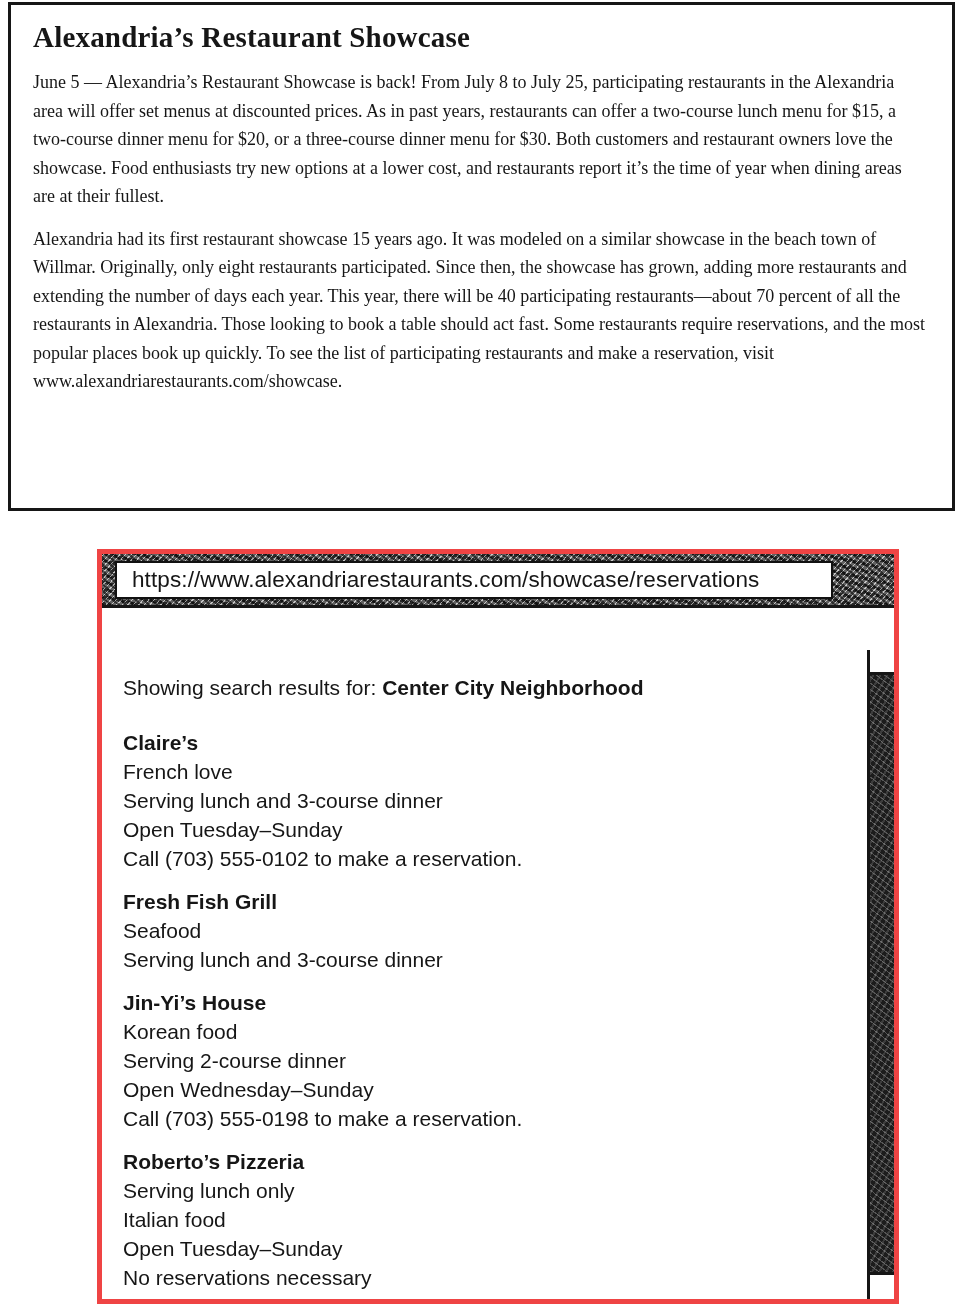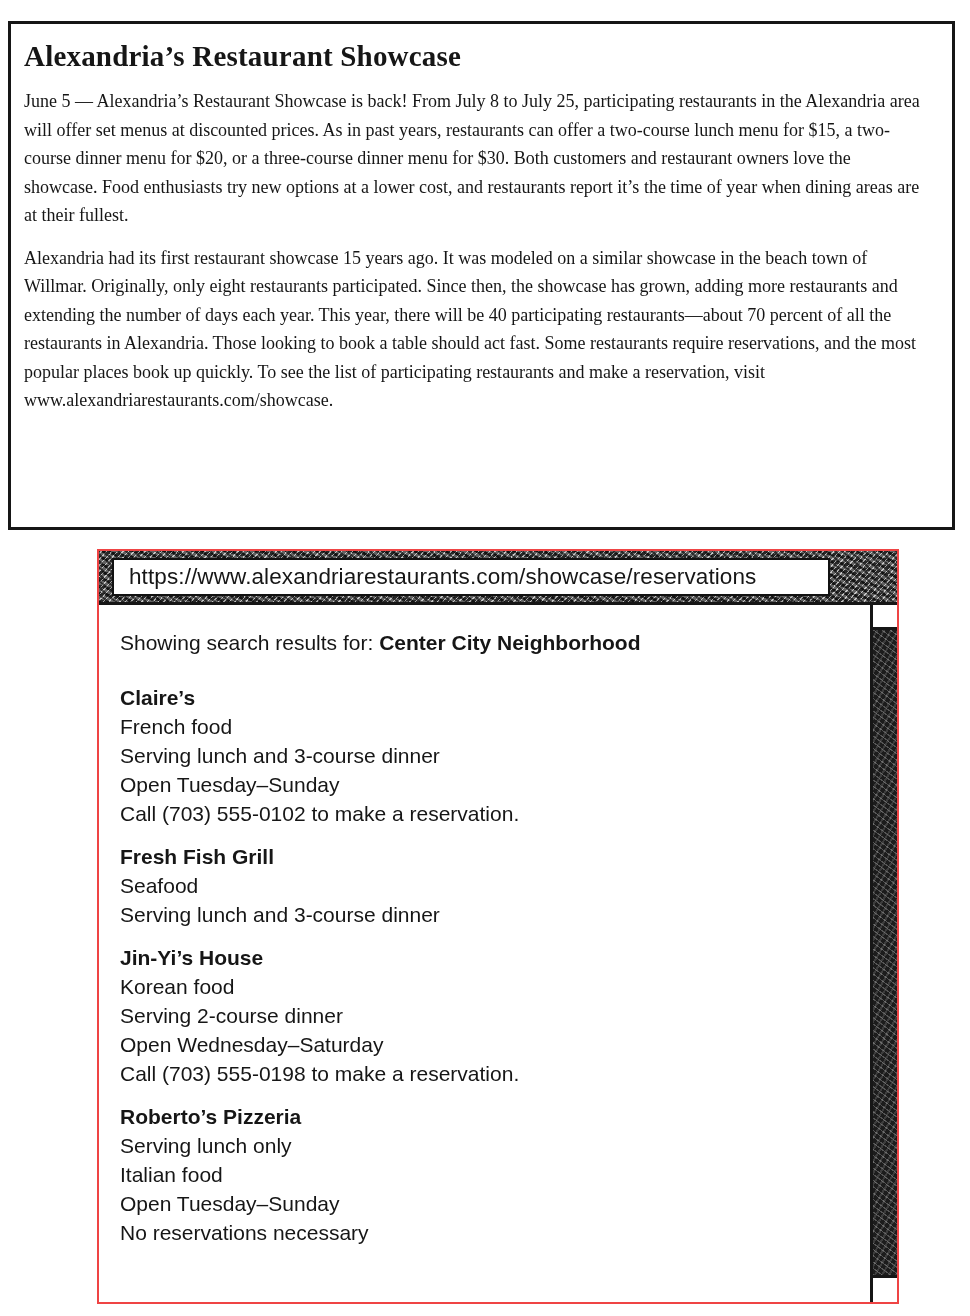--- a/index.html
+++ b/index.html
@@ -7,45 +7,45 @@
   body {
     width: 970px; height: 1316px;
     position: relative;
     font-family: "Liberation Serif", serif;
     color: #161616;
   }
 
   
   .article-box {
     position: absolute;
-    left: 8px; top: 21px;
+    left: 8px; top: 2px;
     width: 947px; height: 509px;
     border: 3px solid #161616;
-    padding: 16px 24px 0 13px;
+    padding: 16px 24px 0 22px;
     background: #ffffff;
   }
   .article-box h1 {
     font-size: 29px;
     font-weight: bold;
     letter-spacing: 0.2px;
     margin: 0 0 14px 0;
   }
   .article-box p {
     font-size: 18px;
     line-height: 28.5px;
     margin: 0 0 14px 0;
     max-width: 900px;
   }
 
   
   .browser {
     position: absolute;
     left: 97px; top: 549px;
     width: 802px; height: 755px;
-    border: 2px solid #ef4444;
+    border: 5px solid #ef4444;
     background: #ffffff;
     display: flex;
     flex-direction: column;
     font-family: "Liberation Sans", sans-serif;
     justify-content: space-between;
   }
 
   
   .tex {
     background-color: #5f5f5f;
@@ -76,21 +76,21 @@
     border: 2px solid #111111;
     display: flex;
     align-items: center;
     padding-left: 15px;
     font-size: 22.5px;
     letter-spacing: 0.1px;
     white-space: nowrap;
     overflow: hidden;
   }
 
-  .browser-body { flex: 1; display: flex; min-height: 0; }
+  .browser-body { flex: 1; display: flex; min-height: 0; margin-top: 42px; }
 
   .content {
     flex: 1;
     padding: 23px 8px 0 21px;
     font-size: 21px;
     line-height: 29px;
   }
   .results-line { margin-bottom: 26px; }
   .results-line b { font-weight: bold; }
   .entry { margin-bottom: 14px; }
@@ -135,37 +135,37 @@
     </div>
 
     <div class="browser-body">
 
       <div class="content">
 
         <p class="results-line"><span>Showing search results for: </span><b>Center City Neighborhood</b></p>
 
         <div class="entry">
           <p class="name">Claire’s</p>
-          <p>French food</p>
+          <p>French love</p>
           <p>Serving lunch and 3-course dinner</p>
           <p>Open Tuesday–Sunday</p>
           <p>Call (703) 555-0102 to make a reservation.</p>
         </div>
 
         <div class="entry">
           <p class="name">Fresh Fish Grill</p>
           <p>Seafood</p>
           <p>Serving lunch and 3-course dinner</p>
         </div>
 
         <div class="entry">
           <p class="name">Jin-Yi’s House</p>
           <p>Korean food</p>
           <p>Serving 2-course dinner</p>
-          <p>Open Wednesday–Saturday</p>
+          <p>Open Wednesday–Sunday</p>
           <p>Call (703) 555-0198 to make a reservation.</p>
         </div>
 
         <div class="entry">
           <p class="name">Roberto’s Pizzeria</p>
           <p>Serving lunch only</p>
           <p>Italian food</p>
           <p>Open Tuesday–Sunday</p>
           <p>No reservations necessary</p>
         </div>

